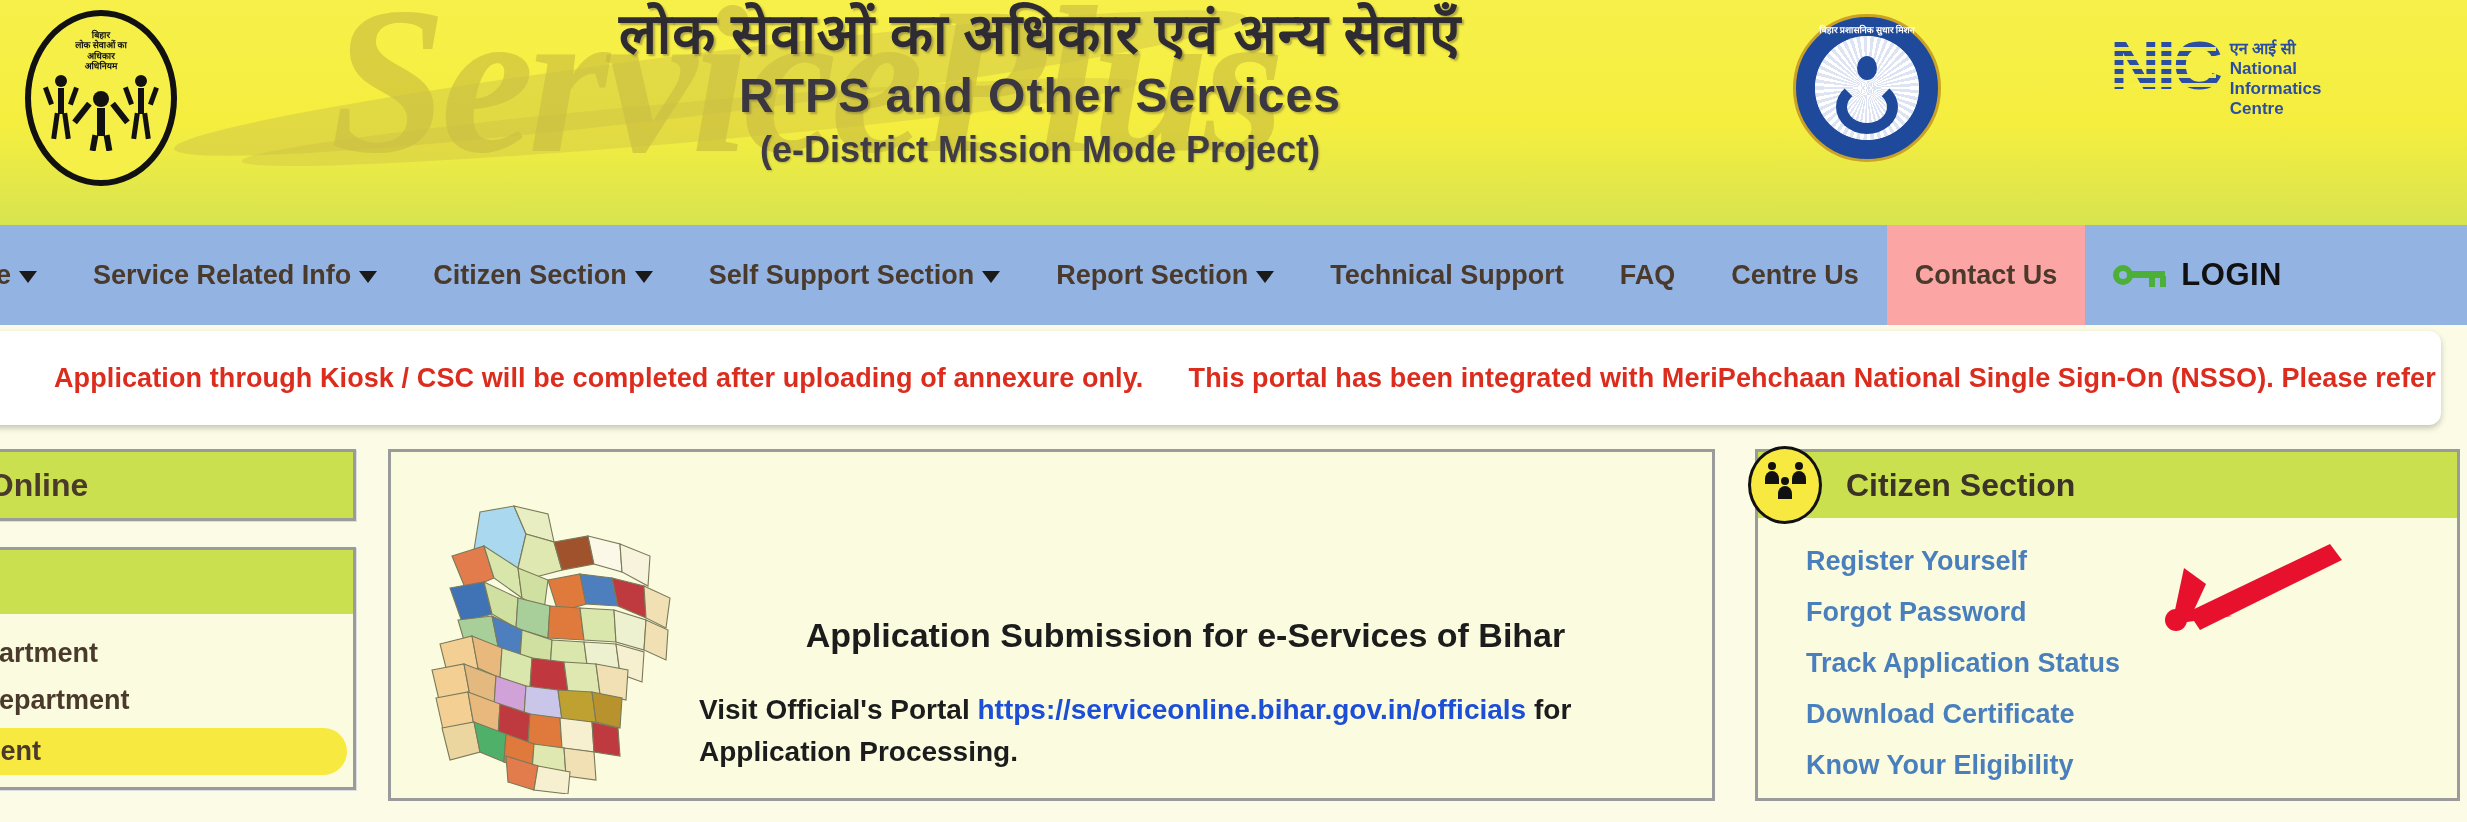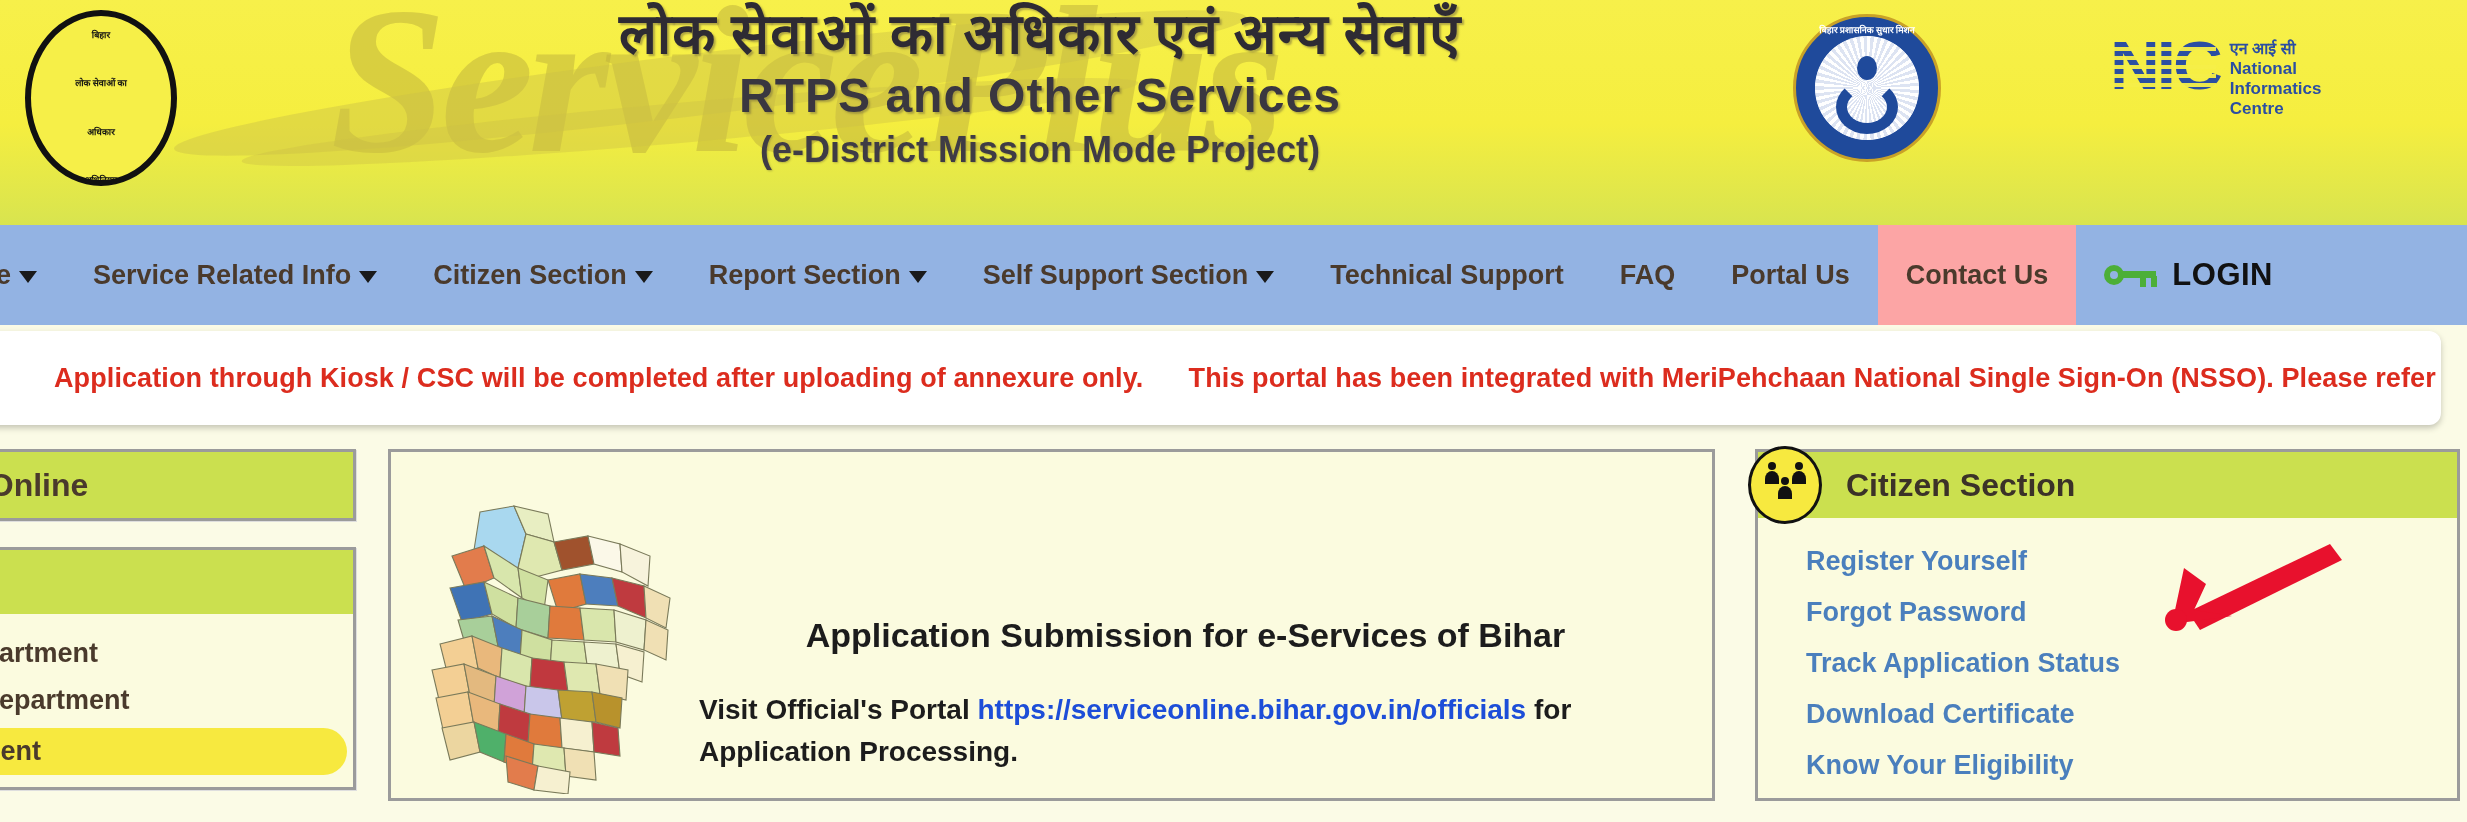--- a/index.html
+++ b/index.html
@@ -47,21 +47,20 @@
   .emblem-left {
     position: absolute; left: 25px; top: 10px;
     width: 152px; height: 176px;
     border: 6px solid #111;
     border-radius: 50%;
     background: #f6ef48;
     display: flex; flex-direction: column;
     align-items: center; justify-content: flex-start;
     padding-top: 14px;
     overflow: hidden;
-    gap: 38px;
   }
   .emblem-left .em-txt {
     font-size: 9px; font-weight: bold; color: #111; line-height: 1.15;
     text-align: center; font-family: "Liberation Serif", serif;
   }
 
   .banner-title-block {
     position: absolute; left: 340px; top: 6px;
     width: 1400px;
     text-align: center;
@@ -366,35 +365,35 @@
   </div>
   <div class="nav-item">
     <span>Service Related Info</span>
     <span class="caret"></span>
   </div>
   <div class="nav-item">
     <span>Citizen Section</span>
     <span class="caret"></span>
   </div>
   <div class="nav-item">
+    <span>Self Support Section</span>
+    <span class="caret"></span>
+  </div>
+  <div class="nav-item">
     <span>Report Section</span>
     <span class="caret"></span>
   </div>
   <div class="nav-item">
-    <span>Self Support Section</span>
-    <span class="caret"></span>
-  </div>
-  <div class="nav-item">
     <span>Technical Support</span>
   </div>
   <div class="nav-item">
     <span>FAQ</span>
   </div>
   <div class="nav-item">
-    <span>Portal Us</span>
+    <span>Centre Us</span>
   </div>
   <div class="nav-item active">
     <span>Contact Us</span>
   </div>
   <div class="nav-login">
     <span class="key-icon">
       <span class="kring"></span>
         <span class="kshaft"></span>
       <span class="kt1"></span>
         <span class="kt2"></span>

